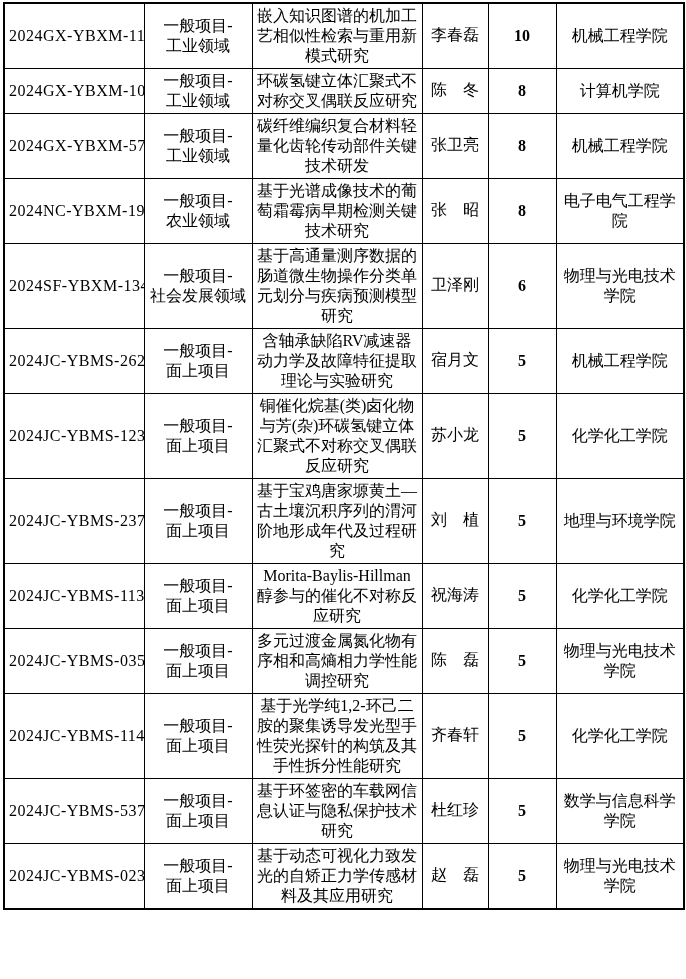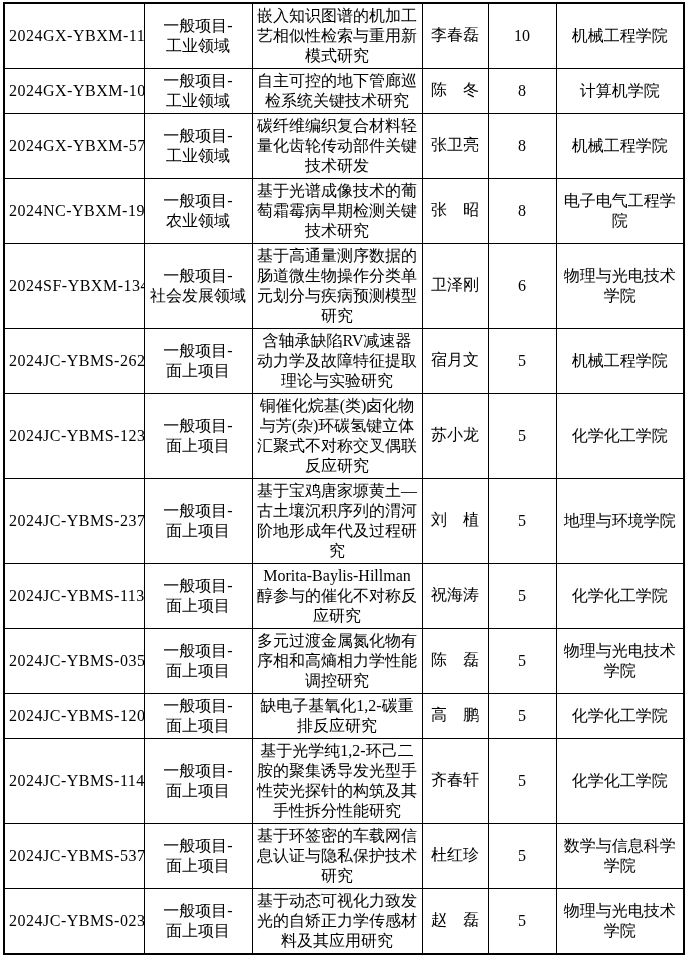--- a/index.html
+++ b/index.html
@@ -46,20 +46,21 @@
   }
   td.c-title {
     word-break: break-all;
   }
   td.c-leader {
     white-space: nowrap;
     font-family: Liberation Mono, monospace;
   }
   td.c-amount {
     font-size: 15px;
+    font-weight: bold;
   }
   td.c-college {
     word-break: break-all;
   }
 </style>
 </head>
 <body>
 
 <div class="page">
   <table class="projects">
@@ -78,21 +79,21 @@
 工业领域</td>
           <td class="c-title">嵌入知识图谱的机加工艺相似性检索与重用新模式研究</td>
           <td class="c-leader">李春磊</td>
           <td class="c-amount">10</td>
           <td class="c-college">机械工程学院</td>
         </tr>
         <tr>
           <td class="c-id">2024GX-YBXM-104</td>
           <td class="c-category">一般项目-
 工业领域</td>
-          <td class="c-title">自主可控的地下管廊巡检系统关键技术研究</td>
+          <td class="c-title">环碳氢键立体汇聚式不对称交叉偶联反应研究</td>
           <td class="c-leader">陈　冬</td>
           <td class="c-amount">8</td>
           <td class="c-college">计算机学院</td>
         </tr>
         <tr>
           <td class="c-id">2024GX-YBXM-570</td>
           <td class="c-category">一般项目-
 工业领域</td>
           <td class="c-title">碳纤维编织复合材料轻量化齿轮传动部件关键技术研发</td>
           <td class="c-leader">张卫亮</td>
@@ -156,29 +157,20 @@
         <tr>
           <td class="c-id">2024JC-YBMS-035</td>
           <td class="c-category">一般项目-
 面上项目</td>
           <td class="c-title">多元过渡金属氮化物有序相和高熵相力学性能调控研究</td>
           <td class="c-leader">陈　磊</td>
           <td class="c-amount">5</td>
           <td class="c-college">物理与光电技术学院</td>
         </tr>
         <tr>
-          <td class="c-id">2024JC-YBMS-120</td>
-          <td class="c-category">一般项目-
-面上项目</td>
-          <td class="c-title">缺电子基氧化1,2-碳重排反应研究</td>
-          <td class="c-leader">高　鹏</td>
-          <td class="c-amount">5</td>
-          <td class="c-college">化学化工学院</td>
-        </tr>
-        <tr>
           <td class="c-id">2024JC-YBMS-114</td>
           <td class="c-category">一般项目-
 面上项目</td>
           <td class="c-title">基于光学纯1,2-环己二胺的聚集诱导发光型手性荧光探针的构筑及其手性拆分性能研究</td>
           <td class="c-leader">齐春轩</td>
           <td class="c-amount">5</td>
           <td class="c-college">化学化工学院</td>
         </tr>
         <tr>
           <td class="c-id">2024JC-YBMS-537</td>

